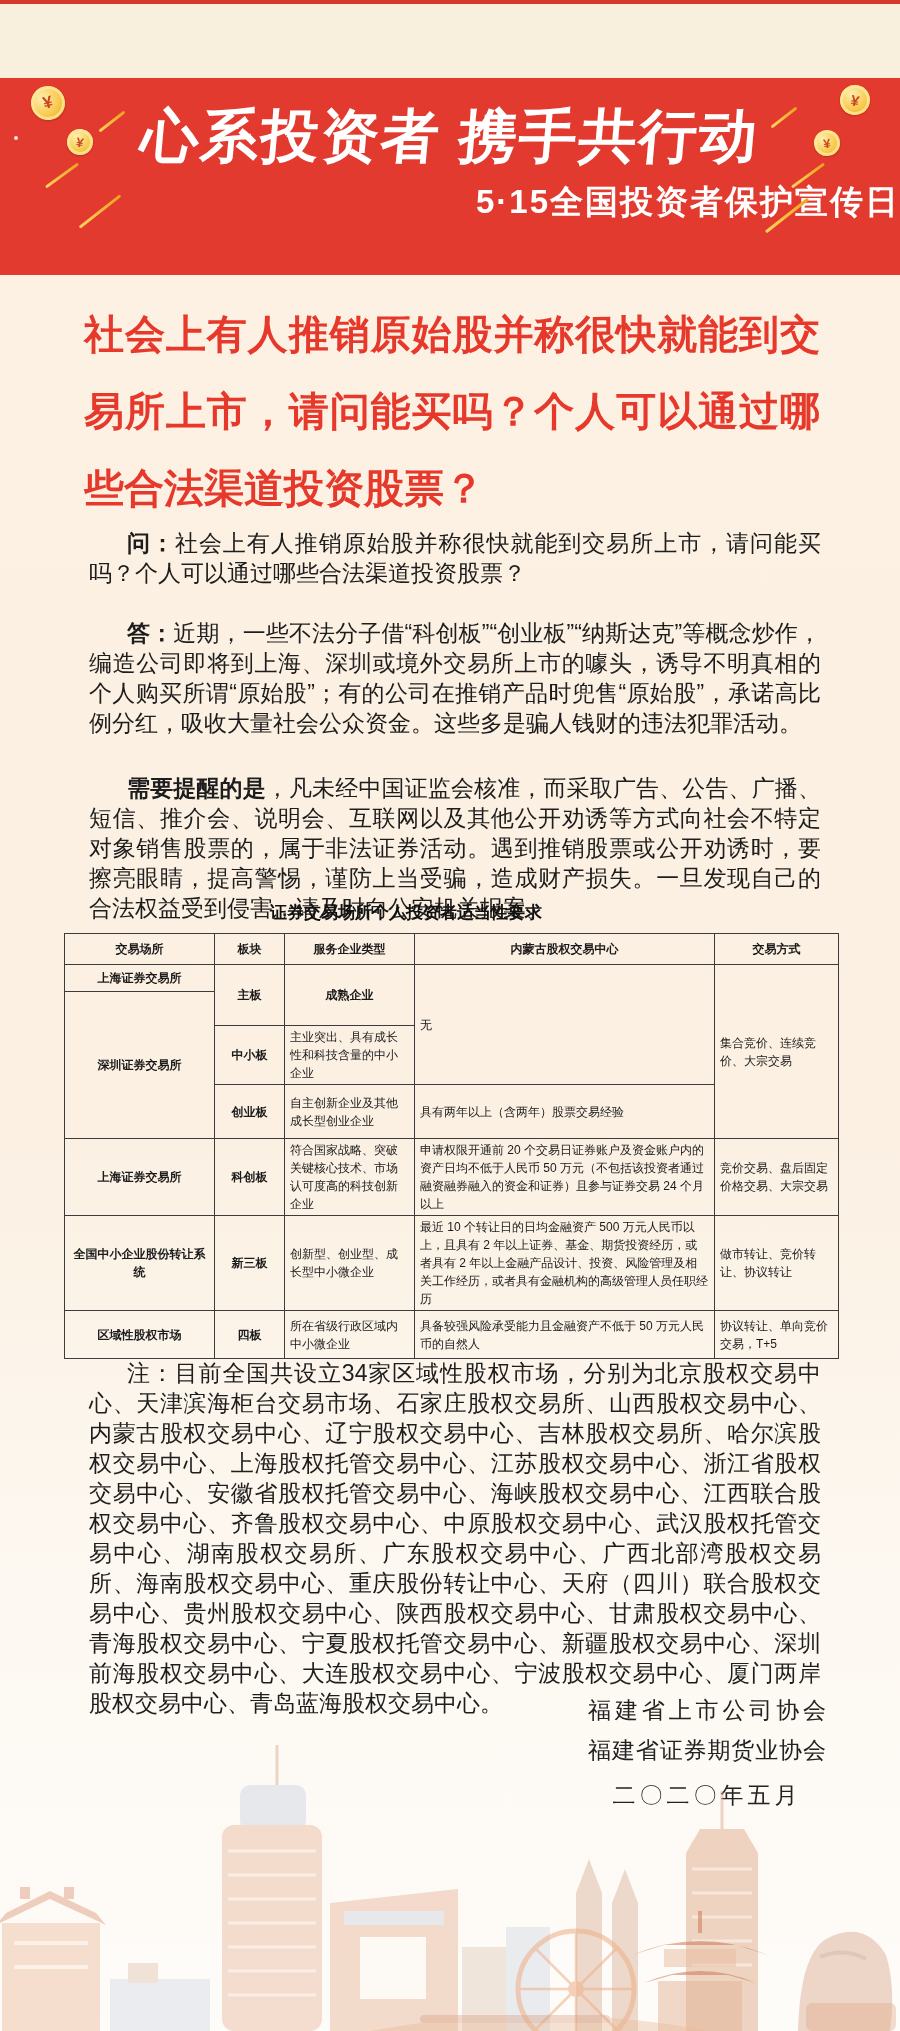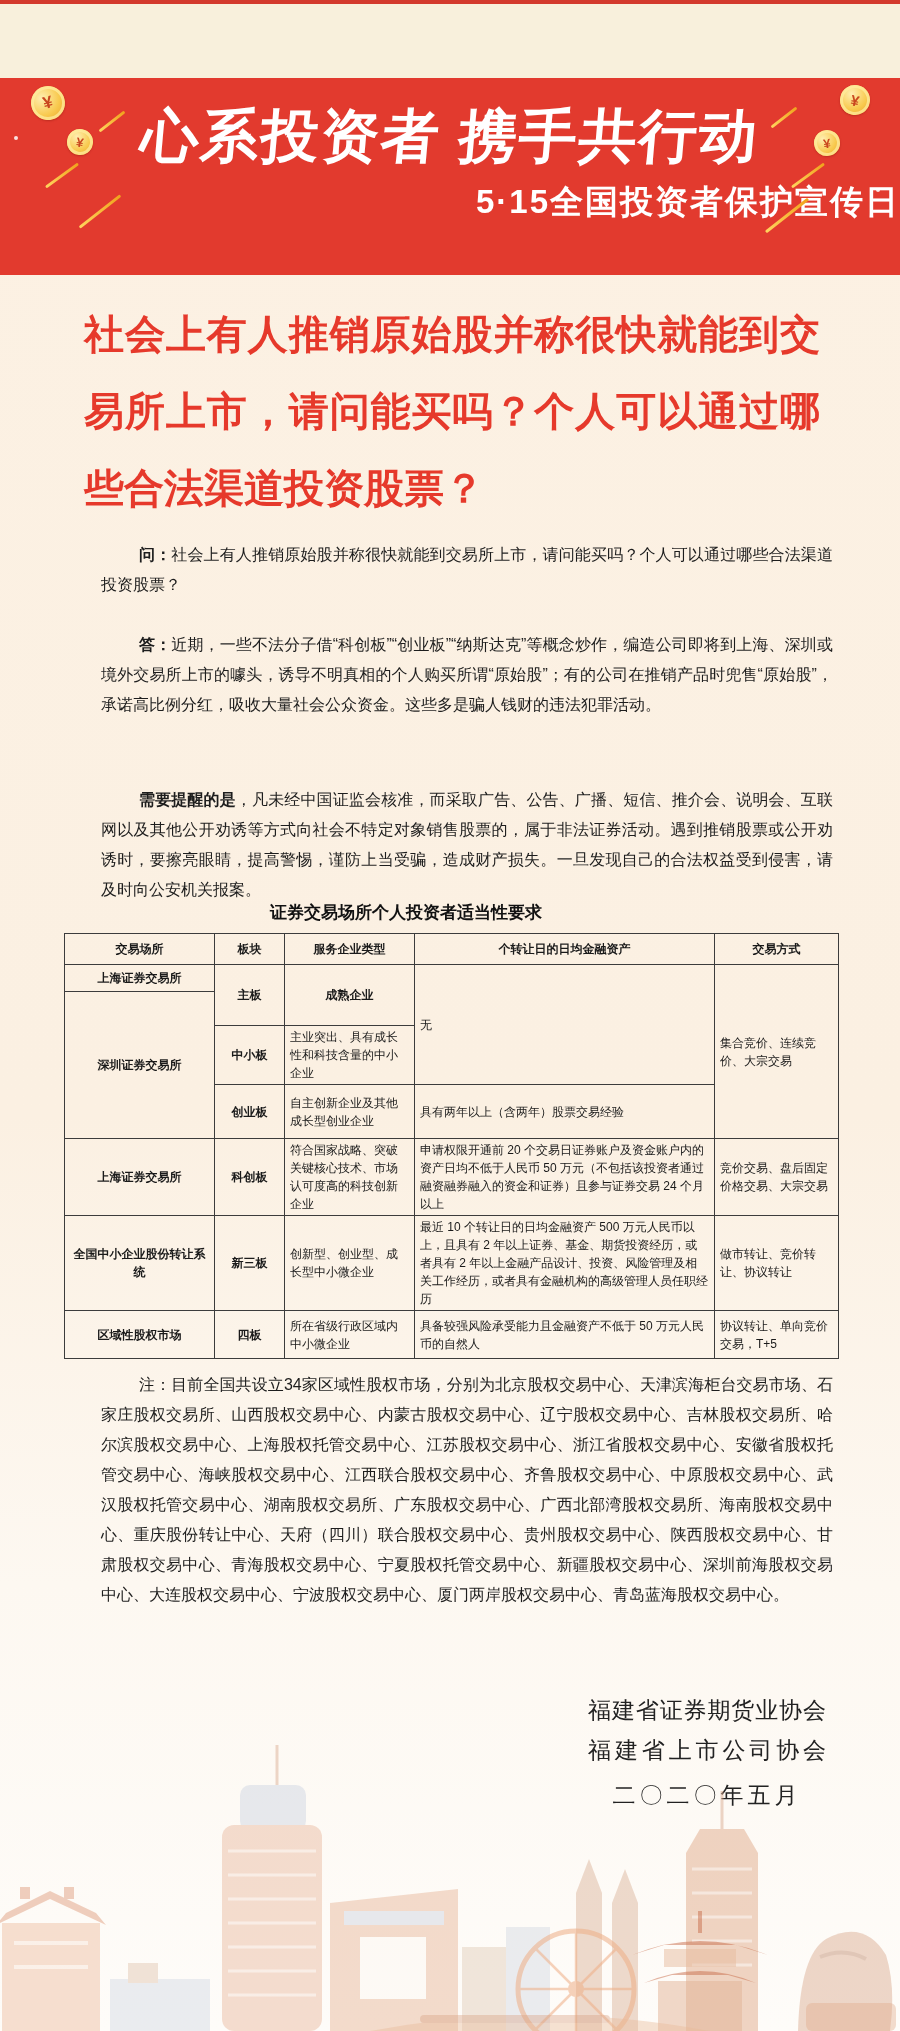--- a/index.html
+++ b/index.html
@@ -46,22 +46,22 @@
 
   
   .headline {
     position:absolute; top:296px; left:84px; width:736px; margin:0;
     color:#e6392b; font-size:40px; font-weight:900; line-height:77px;
     text-align:justify; letter-spacing:0px;
   }
 
   
   .para {
-    position:absolute; left:85px; width:732px; margin:16px;
-    font-size:16px; line-height:30px; text-align:justify; color:#1d1d1d;
+    position:absolute; left:85px; width:732px; margin:4px;
+    font-size:23px; line-height:30px; text-align:justify; color:#1d1d1d;
     text-indent:38px;
   }
   .para b { font-weight:bold; }
   .p-question { top:524px; }
   .p-answer   { top:614px; }
   .p-reminder { top:769px; }
   .p-note     { top:1354px; }
 
   
   .table-title {
@@ -129,21 +129,21 @@
         <col style="width:70px">
         <col style="width:130px">
         <col style="width:300px">
         <col style="width:124px">
     </colgroup>
     <tbody>
         <tr>
       <th>交易场所</th>
       <th>板块</th>
       <th>服务企业类型</th>
-      <th>个转让日的日均金融资产</th>
+      <th>内蒙古股权交易中心</th>
       <th>交易方式</th>
     </tr>
     <tr class="r1">
       <td class="ctr">上海证券交易所</td>
       <td class="ctr" rowspan="2">主板</td>
       <td class="ctr" rowspan="2">成熟企业</td>
       <td class="lft" rowspan="3">无</td>
       <td class="lft" rowspan="4">集合竞价、连续竞价、大宗交易</td>
     </tr>
     <tr class="r2">
@@ -178,22 +178,22 @@
       <td class="lft">所在省级行政区域内中小微企业</td>
       <td class="lft">具备较强风险承受能力且金融资产不低于  50 万元人民币的自然人</td>
       <td class="lft">协议转让、单向竞价交易，T+5</td>
     </tr>
   </tbody>
     </table>
 
   <p class="para p-note">注：目前全国共设立34家区域性股权市场，分别为北京股权交易中心、天津滨海柜台交易市场、石家庄股权交易所、山西股权交易中心、内蒙古股权交易中心、辽宁股权交易中心、吉林股权交易所、哈尔滨股权交易中心、上海股权托管交易中心、江苏股权交易中心、浙江省股权交易中心、安徽省股权托管交易中心、海峡股权交易中心、江西联合股权交易中心、齐鲁股权交易中心、中原股权交易中心、武汉股权托管交易中心、湖南股权交易所、广东股权交易中心、广西北部湾股权交易所、海南股权交易中心、重庆股份转让中心、天府（四川）联合股权交易中心、贵州股权交易中心、陕西股权交易中心、甘肃股权交易中心、青海股权交易中心、宁夏股权托管交易中心、新疆股权交易中心、深圳前海股权交易中心、大连股权交易中心、宁波股权交易中心、厦门两岸股权交易中心、青岛蓝海股权交易中心。</p>
 
   <div class="footer">
+    <div class="org">福建省上市公司协会</div>
     <div class="org">福建省证券期货业协会</div>
-    <div class="org">福建省上市公司协会</div>
     <div class="date">二〇二〇年五月</div>
   </div>
 
   <svg class="skyline" viewBox="0 0 900 290" xmlns="http://www.w3.org/2000/svg">
 
     <g opacity="0.40">
       <path d="M2,290 L2,182 L100,182 L100,290 Z" fill="#ecb393"></path>
       <path d="M-4,184 L50,158 L106,184 L96,172 L50,150 L6,172 Z" fill="#d98b66"></path>
       <rect x="20" y="146" width="10" height="12" fill="#d98b66"></rect>
       <rect x="64" y="146" width="10" height="12" fill="#d98b66"></rect>

